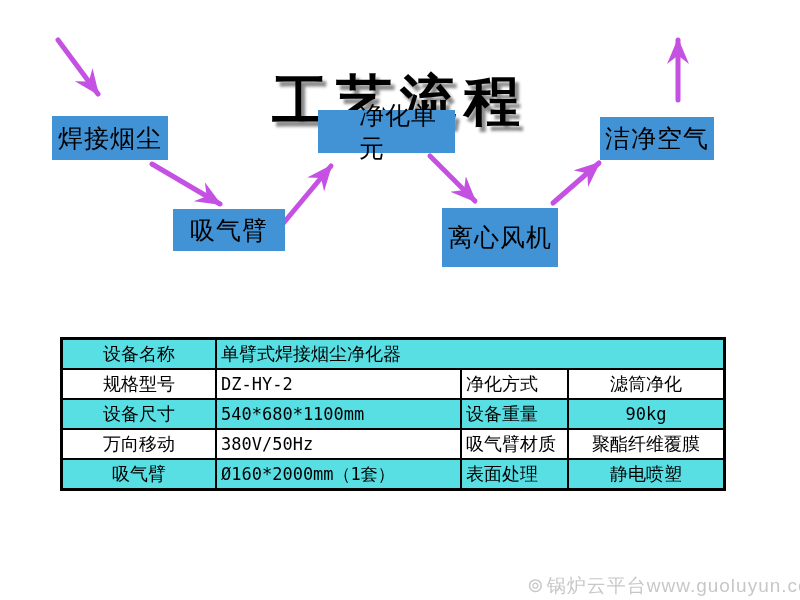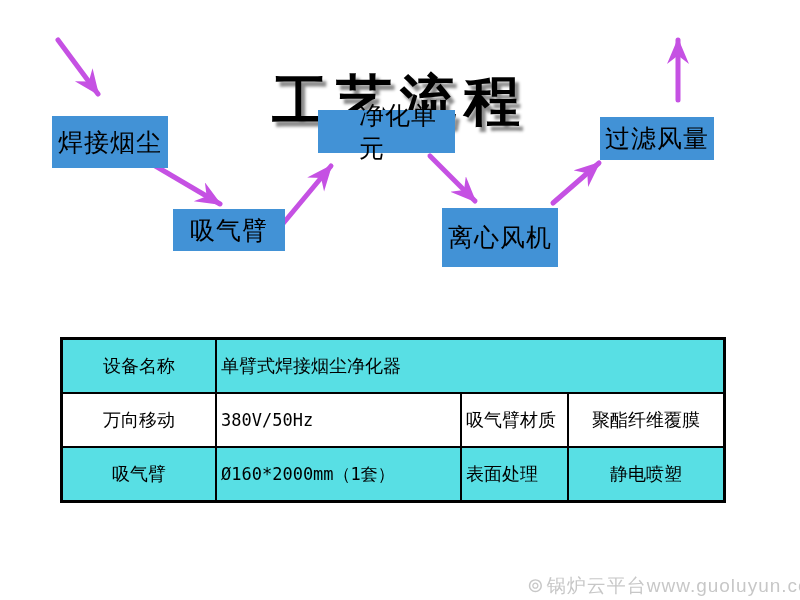--- a/index.html
+++ b/index.html
@@ -16,37 +16,37 @@
     text-align:center; font-size:56px; font-weight:bold; color:#000;
     letter-spacing:8px; text-shadow:4px 5px 3px #8a8a8a;margin-top:44px;
   }
 
   
   .flow-box {
     position:absolute; background:var(--box); color:#000;
     display:flex; align-items:center; justify-content:center;
     font-size:25px; font-weight:500; letter-spacing:1px;
   }
-  #box-welding  { left:52px;  top:116px; width:116px; height:52px; }
+  #box-welding  { left:52px;  top:116px; width:116px; height:44px; }
   #box-arm      { left:173px; top:209px; width:112px; height:42px; }
   #box-purify   { left:318px; top:110px; width:96px; height:43px;padding-left:41px; }
   #box-fan      { left:442px; top:208px; width:116px; height:59px; }
   #box-cleanair { left:600px; top:117px; width:114px; height:43px; }
 
   .flow-arrows { position:absolute; left:0; top:0; width:800px; height:310px; }
   .arrow-line { stroke:var(--arrow); stroke-width:5; stroke-linecap:round; fill:none; }
 
   
   .spec-table {
     position:absolute; left:60px; top:337px;
     border-collapse:collapse; border:3px solid #000;
     font-size:18px; color:#000;
   }
   .spec-table td {
-    border:2px solid #000; height:28px; padding:12px 4px;
+    border:2px solid #000; height:28px; padding:0 4px;
     white-space:nowrap; overflow:hidden;
   }
   .spec-table tr.cyan td { background:var(--cyan); }
   .col-label   { width:144px; text-align:center; }
   .col-value   { width:235px; text-align:left; padding-left:14px; }
   .col-label2  { width:97px;  text-align:left; padding-left:5px; }
   .col-value2  { width:146px; text-align:center; }
   .header-span { text-align:left; }
   .mono-val { font-family:"DejaVu Sans Mono","Liberation Mono",monospace; font-size:17px; }
 
@@ -75,27 +75,39 @@
   <line class="arrow-line" x1="276" y1="232" x2="331" y2="166" marker-end="url(#ah)"></line>
   <line class="arrow-line" x1="430" y1="156" x2="475" y2="201" marker-end="url(#ah)"></line>
   <line class="arrow-line" x1="553" y1="203" x2="599" y2="163" marker-end="url(#ah)"></line>
   <line class="arrow-line" x1="678" y1="100" x2="678" y2="40" marker-end="url(#ah)"></line>
 </svg>
 
 <div class="flow-box" id="box-welding">焊接烟尘</div>
 <div class="flow-box" id="box-arm">吸气臂</div>
 <div class="flow-box" id="box-purify">净化单元</div>
 <div class="flow-box" id="box-fan">离心风机</div>
-<div class="flow-box" id="box-cleanair">过滤风量</div>
+<div class="flow-box" id="box-cleanair">洁净空气</div>
 
 <table class="spec-table">
   <tbody>
       <tr class="cyan">
     <td class="col-label">设备名称</td>
     <td class="header-span" colspan="3">单臂式焊接烟尘净化器</td>
+  </tr>
+  <tr>
+    <td class="col-label">规格型号</td>
+    <td class="col-value mono-val">DZ-HY-2</td>
+    <td class="col-label2">净化方式</td>
+    <td class="col-value2">滤筒净化</td>
+  </tr>
+  <tr class="cyan">
+    <td class="col-label">设备尺寸</td>
+    <td class="col-value mono-val">540*680*1100mm</td>
+    <td class="col-label2">设备重量</td>
+    <td class="col-value2 mono-val">90kg</td>
   </tr>
   <tr>
     <td class="col-label">万向移动</td>
     <td class="col-value mono-val">380V/50Hz</td>
     <td class="col-label2">吸气臂材质</td>
     <td class="col-value2">聚酯纤维覆膜</td>
   </tr>
   <tr class="cyan">
     <td class="col-label">吸气臂</td>
     <td class="col-value mono-val">Ø160*2000mm（1套）</td>

